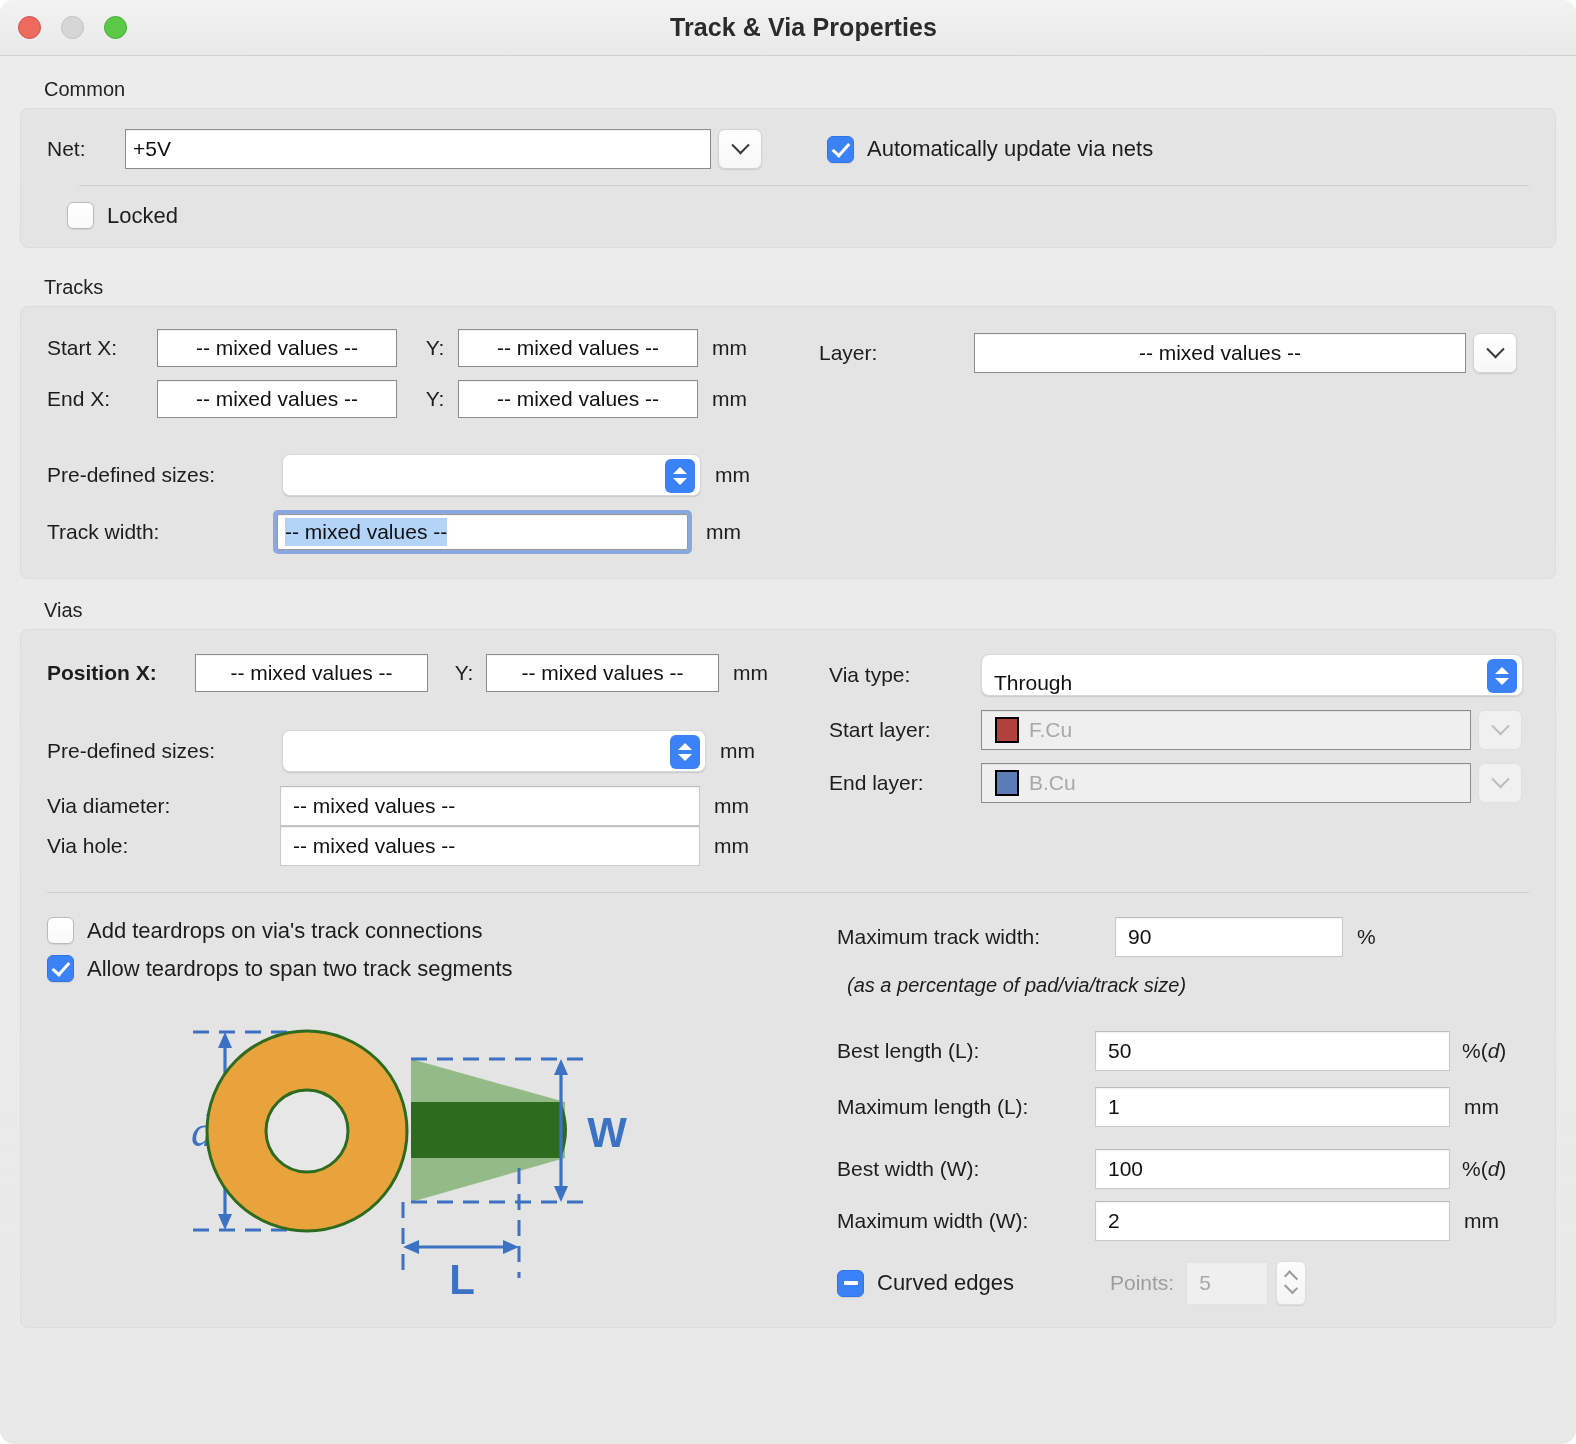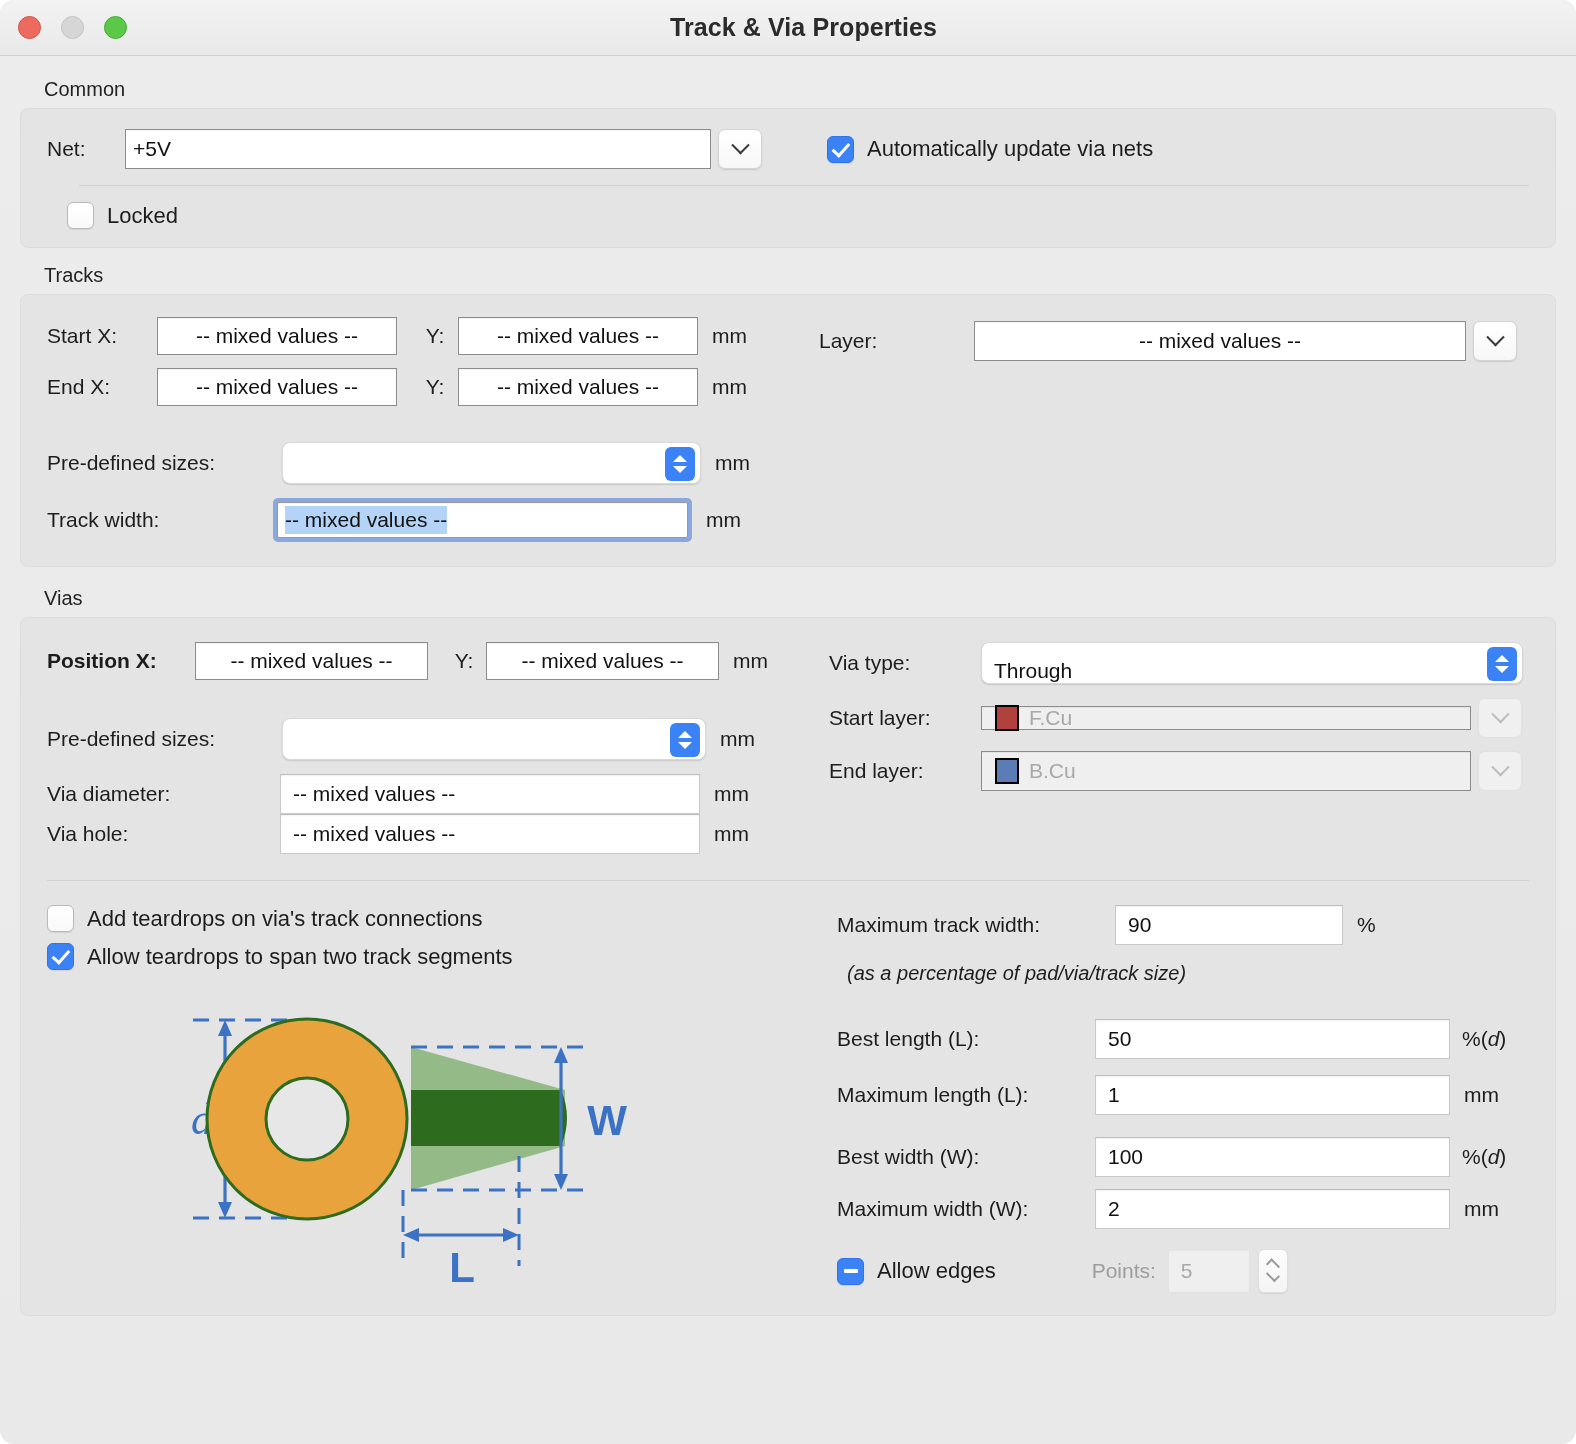--- a/index.html
+++ b/index.html
@@ -297,21 +297,21 @@
           <span class="lbl">Automatically update via nets</span>
         </div>
       </div>
       <div class="divider" style="margin:16px 0 16px 32px;"></div>
       <div class="cb-row" style="margin-left:20px;">
         <span class="cb"></span>
         <span class="lbl">Locked</span>
       </div>
     </div>
 
-    <div class="group-label" style="margin-top:16px;">Tracks</div>
+    <div class="group-label" style="margin-top:28px;">Tracks</div>
     <div class="panel" style="padding:22px 26px 24px 26px;">
       <div style="display:flex;">
 
         <div style="flex:0 0 760px;">
           <div class="row">
             <div class="lbl" style="width:110px;">Start X:</div>
             <div class="tf center" style="width:240px;">-- mixed values --</div>
             <div class="lbl" style="width:46px;text-align:center;margin-left:15px;">Y:</div>
             <div class="tf center" style="width:240px;">-- mixed values --</div>
             <div class="unit" style="margin-left:14px;">mm</div>
@@ -403,21 +403,21 @@
             <div class="popup" style="width:542px;">
               <span>Through</span>
               <span class="knob">
                 <span class="up"></span>
                   <span class="dn"></span>
               </span>
             </div>
           </div>
           <div class="row" style="margin-top:14px;">
             <div class="lbl" style="width:152px;">Start layer:</div>
-            <div class="tf disabled" style="width:490px;height:24px;padding-left:13px;">
+            <div class="tf disabled" style="width:490px;height:40px;padding-left:13px;">
               <span class="swatch" style="background:#b0413c;"></span>
               <span>F.Cu</span>
             </div>
             <div class="cbx-btn disabled">
               <span class="chev"></span>
             </div>
           </div>
           <div class="row" style="margin-top:13px;">
             <div class="lbl" style="width:152px;">End layer:</div>
             <div class="tf disabled" style="width:490px;height:40px;padding-left:13px;">
@@ -509,21 +509,21 @@
 
           <div class="row" style="margin-top:12px;">
             <div class="lbl" style="width:258px;">Maximum width (W):</div>
             <div class="tf soft" style="width:355px;height:40px;padding-left:12px;">2</div>
             <div class="unit" style="margin-left:14px;">mm</div>
           </div>
 
           <div class="row" style="margin-top:20px;">
             <div class="cb-row">
               <span class="cb mixed"></span>
-              <span class="lbl">Allow edges</span>
+              <span class="lbl">Curved edges</span>
             </div>
             <div class="lbl dim" style="margin-left:96px;">Points:</div>
             <div class="tf disabled" style="width:82px;height:44px;border:1px solid #e2e2e2;margin-left:12px;padding-left:12px;">5</div>
             <div class="stepper">
               <span class="sv u"></span>
               <span class="sv d"></span>
             </div>
           </div>
         </div>
       </div>

